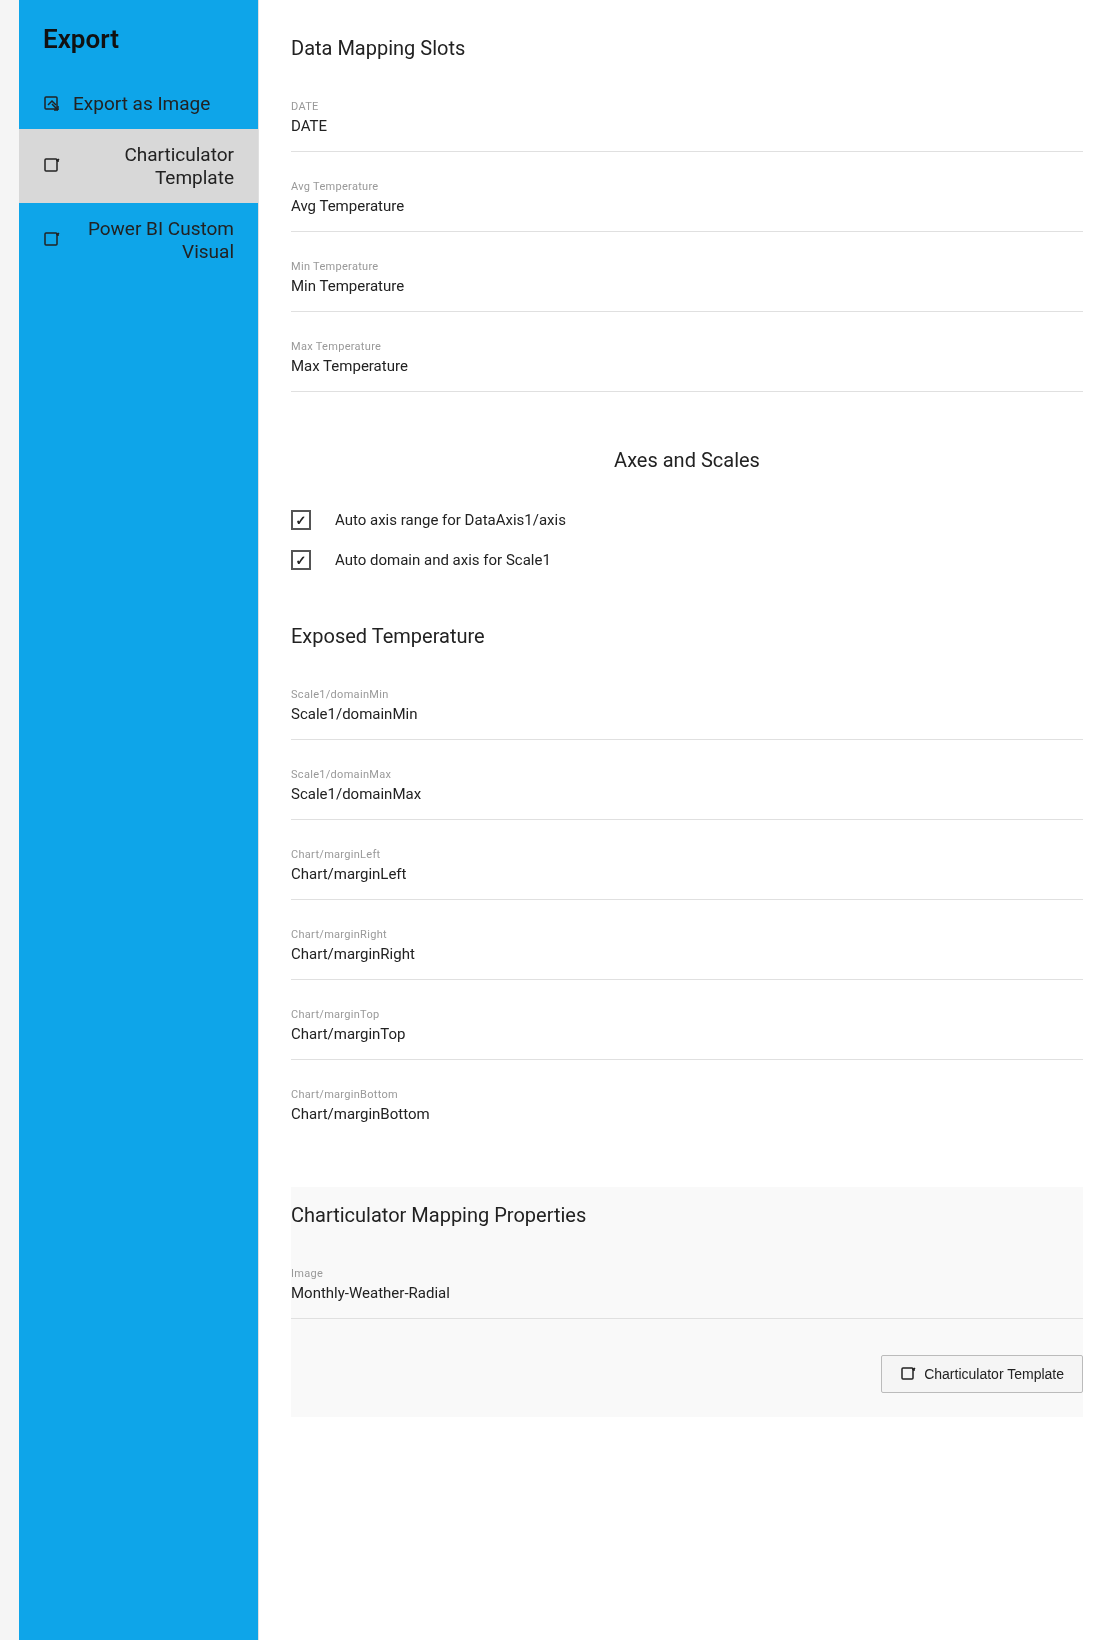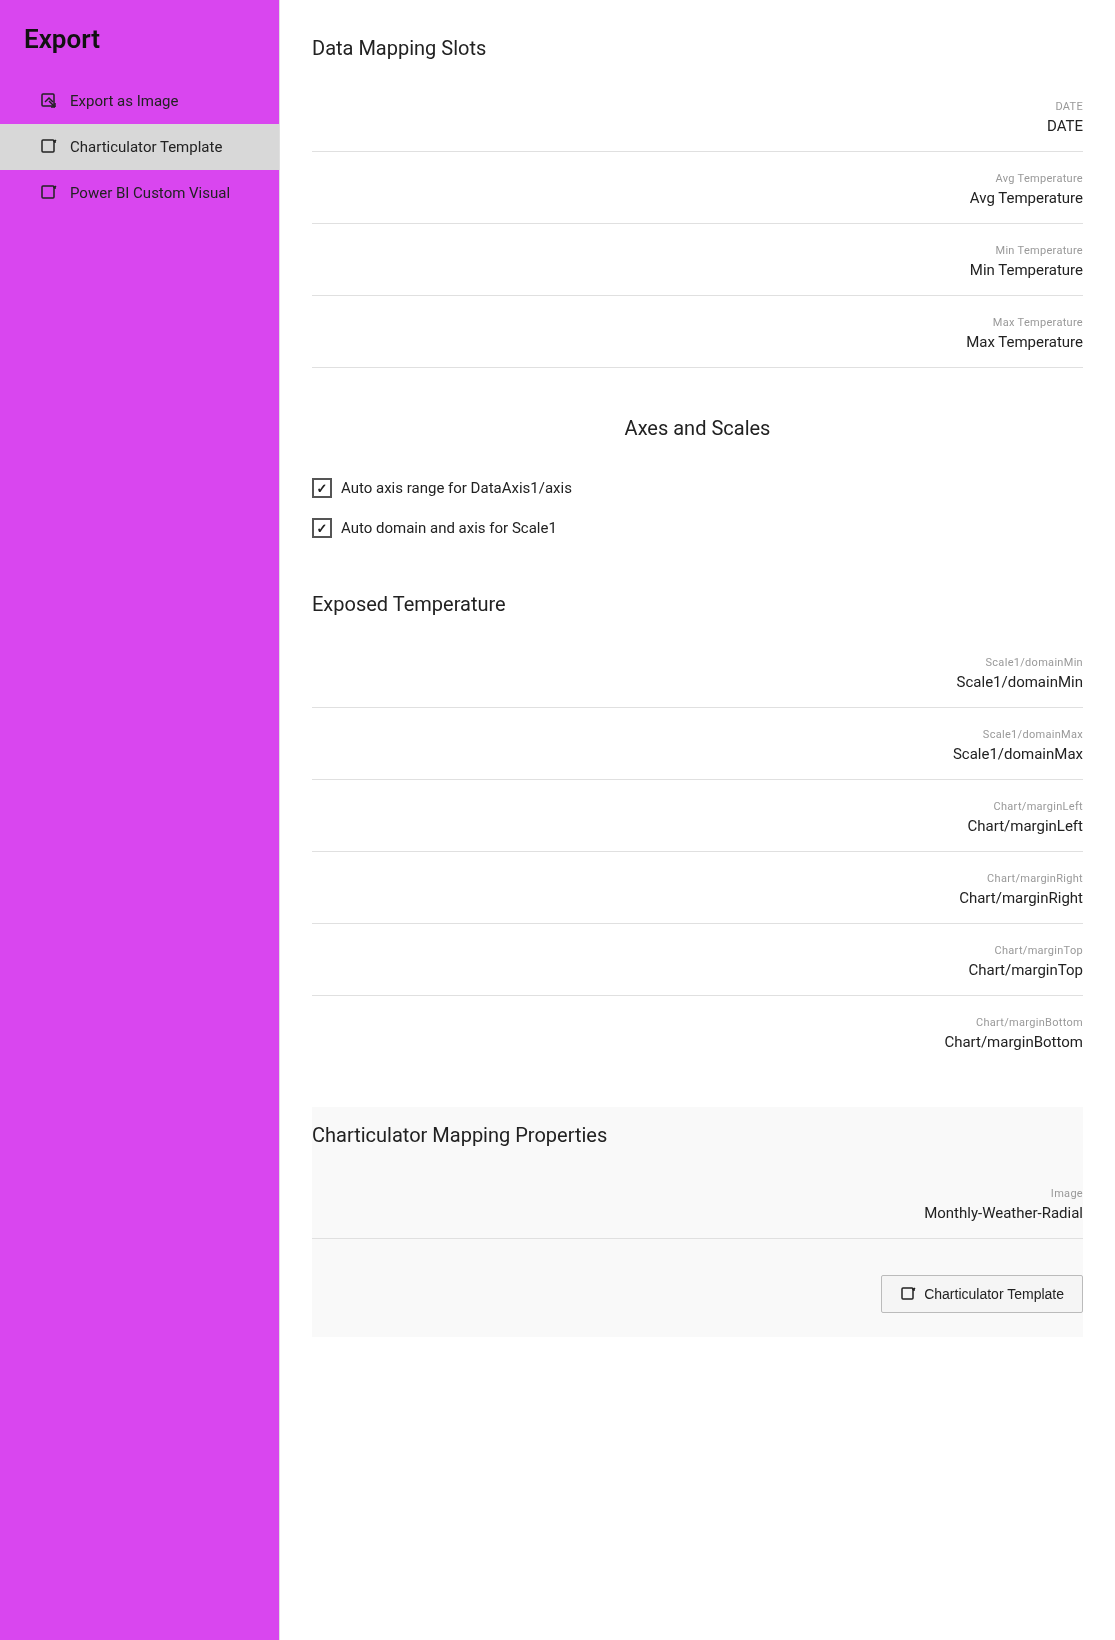--- a/index.html
+++ b/index.html
@@ -12,42 +12,44 @@
       font-family: -apple-system, BlinkMacSystemFont, 'Segoe UI', Roboto, sans-serif;
       background: #f5f5f5;
       width: 1115px;
       min-height: 1640px;
       display: flex;
       flex-direction: row;
     }
 
     
     .sidebar {
-      width: 280px;
+      width: 240px;
       min-height: 1640px;
-      background: #d946ef;
+      background: #0ea5e9;
       border-right: 1px solid #e0e0e0;
       padding: 24px 0;
+      margin-left: 19px;
     }
 
     .sidebar-title {
       font-size: 26px;
       font-weight: 600;
       color: #111;
       padding: 0 24px 24px 24px;
     }
 
     .sidebar-item {
       display: flex;
       align-items: center;
       gap: 12px;
-      padding: 14px 40px;
+      padding: 14px 24px;
       cursor: pointer;
-      font-size: 15px;
-      color: #222;
+      font-size: 19px;
+      color: #222;
+      text-align: right;
     }
 
     .sidebar-item.active {
       background: #d8d8d8;
     }
 
     .sidebar-item .item-icon {
       width: 18px;
       height: 18px;
       display: inline-flex;
@@ -68,22 +70,21 @@
       font-size: 20px;
       font-weight: 400;
       color: #222;
       margin-bottom: 20px;
       padding-bottom: 8px;
     }
 
     .field-group {
       border-bottom: 1px solid #e0e0e0;
       padding: 12px 0 16px 0;
-      margin-bottom: 8px;
-      text-align: right;
+      margin-bottom: 16px;
     }
 
     .field-group:last-of-type {
       border-bottom: none;
     }
 
     .field-label {
       font-size: 11px;
       color: #999;
       margin-bottom: 4px;
@@ -101,21 +102,21 @@
 
     .axes-section {
       margin-top: 16px;
       margin-bottom: 8px;
       text-align: center;
     }
 
     .checkbox-row {
       display: flex;
       align-items: center;
-      gap: 9px;
+      gap: 24px;
       padding: 10px 0;
       font-size: 15px;
       color: #222;
     }
 
     .checkbox-box {
       width: 20px;
       height: 20px;
       border: 2px solid #555;
       display: flex;

